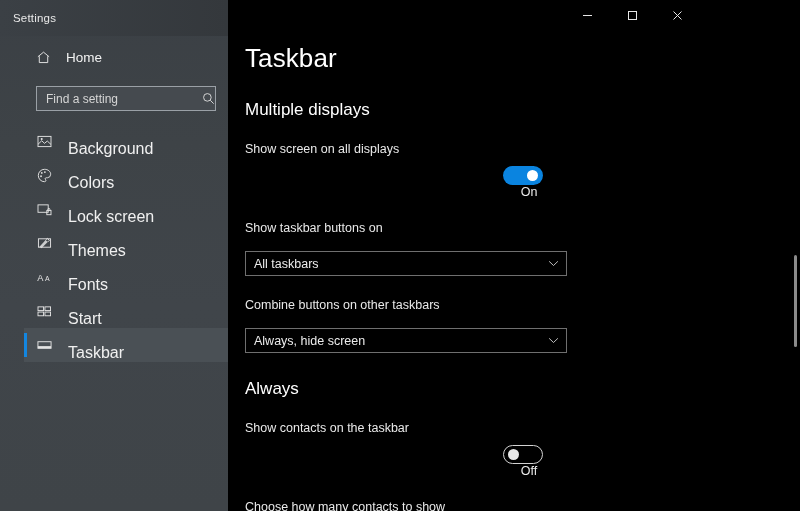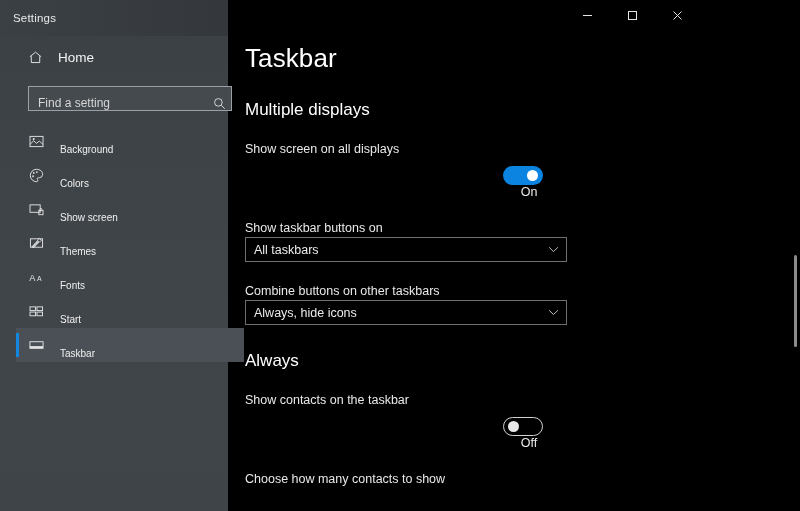--- a/index.html
+++ b/index.html
@@ -30,32 +30,32 @@
     color:#e6e6e6;
   }
   .wctl svg { display:block; }
 
   
   .sidebar {
     position:absolute; top:0; left:0; width:228px; height:511px;
     background:linear-gradient(to bottom,#3b4045 0%,#3e4347 28%,#40454a 60%,#3f4448 100%);
     z-index:5;
   }
-  .sidebar-inner { position:absolute; top:36px; left:16px; width:228px; }
+  .sidebar-inner { position:absolute; top:36px; left:0; width:228px;padding-left:24px; }
 
   .home-row {
     height:30px; display:flex; align-items:center; padding-left:12px; margin-top:6px;
   }
   .home-ico { width:22px; display:flex; align-items:center; color:#e9e9e9; }
   .home-label { color:#f2f2f2; font-size:13.5px; margin-left:8px; }
 
   .search-wrap { padding:14px 12px 0 12px; }
   .search-box {
     position:relative; height:25px; background:#454a4f;
-    border:1px solid #9aa0a6; display:flex; align-items:flex-end;
+    border:1px solid #9aa0a6; display:flex; align-items:center;
   }
   .search-input {
     flex:1; background:transparent; border:none; outline:none;
     color:#e0e0e0; font-size:12px; font-family:inherit; padding-left:9px;
   }
   .search-input::placeholder { color:#d6d6d6; opacity:1; }
   .search-ico { width:24px; display:flex; align-items:center; justify-content:center; color:#dcdcdc; }
 
   .cat-title {
     color:#ffffff; font-size:12.5px; font-weight:bold;
@@ -65,21 +65,21 @@
   .navlist { margin-top:13px; }
   .navitem {
     position:relative; height:34px; display:flex; align-items:center;
     padding-left:13px;
   }
   .navitem.selected { background:#4a5055; }
   .navitem.selected::before {
     content:""; position:absolute; left:0; top:5px; bottom:5px; width:3px; background:#1386e0;
   }
   .nav-ico { width:22px; display:flex; align-items:center; color:#e4e4e4; }
-  .nav-label { color:#f0f0f0; font-size:10px; margin-left:9px;margin-top:16px; }
+  .nav-label { color:#f0f0f0; font-size:16px; margin-left:9px;margin-top:16px; }
 
   
   .content {
     position:absolute; top:36px; left:228px; width:572px; height:475px;
     background:#000; overflow:hidden;
   }
   .content-inner { padding:7px 0 0 17px; }
 
   .page-title { color:#ffffff; font-size:26px; font-weight:400; letter-spacing:.1px; }
   .page-link {
@@ -99,21 +99,21 @@
   .toggle.on { background:#0a84e0; }
   .toggle.off { background:transparent; border:1px solid #d2d2d2; }
   .toggle .knob { position:absolute; width:11px; height:11px; border-radius:50%; top:3px; }
   .toggle.on .knob { background:#ffffff; right:4px; }
   .toggle.off .knob { background:#e8e8e8; left:4px; }
   .toggle-state { color:#eaeaea; font-size:12.5px; margin-left:13px; }
 
   
   .dropdown {
     width:322px; height:25px; background:#000; border:1px solid #6f6f6f;
-    display:flex; align-items:center; margin-top:2px;
+    display:flex; align-items:center; margin-top:16px;
   }
   .dropdown .dd-text { flex:1; color:#ececec; font-size:12.5px; padding-left:8px; }
   .dropdown .dd-chev { width:26px; display:flex; align-items:center; justify-content:center; color:#d8d8d8; }
 
   
   .scrollbar {
     position:absolute; top:36px; right:0; width:12px; height:475px;
     background:transparent; z-index:8;
   }
   .scroll-thumb {
@@ -201,21 +201,21 @@
         </div>
 
         <div class="navitem">
           <span class="nav-ico">
             <svg width="15" height="13" viewBox="0 0 16 14">
               <rect x="1" y="2" width="11" height="8" fill="none" stroke="currentColor" stroke-width="1"></rect>
               <rect x="10.5" y="8" width="4.5" height="4.6" fill="none" stroke="currentColor" stroke-width="1"></rect>
               <path d="M11.6 8 V6.9a1.1 1.1 0 0 1 2.2 0V8" fill="none" stroke="currentColor" stroke-width="1"></path>
             </svg>
           </span>
-          <span class="nav-label">Show screen</span>
+          <span class="nav-label">Lock screen</span>
         </div>
 
         <div class="navitem">
           <span class="nav-ico">
             <svg width="15" height="14" viewBox="0 0 16 15">
               <rect x="1.5" y="3" width="13" height="9" fill="none" stroke="currentColor" stroke-width="1"></rect>
               <path d="M2.6 11.4 L9.2 4.4 L11.4 6.4 L4.8 13" fill="currentColor" opacity=".85"></path>
               <path d="M9.2 4.4 L11 2.6 L13.2 4.6 L11.4 6.4" fill="none" stroke="currentColor" stroke-width="1"></path>
             </svg>
           </span>
@@ -279,21 +279,21 @@
         <span class="dd-text">All taskbars</span>
         <span class="dd-chev">
           <svg width="11" height="7" viewBox="0 0 12 8">
               <path d="M1 1.5 L6 6.3 L11 1.5" fill="none" stroke="currentColor" stroke-width="1"></path>
             </svg>
         </span>
       </div>
 
       <div class="field-label">Combine buttons on other taskbars</div>
       <div class="dropdown">
-        <span class="dd-text">Always, hide icons</span>
+        <span class="dd-text">Always, hide screen</span>
         <span class="dd-chev">
           <svg width="11" height="7" viewBox="0 0 12 8">
               <path d="M1 1.5 L6 6.3 L11 1.5" fill="none" stroke="currentColor" stroke-width="1"></path>
             </svg>
         </span>
       </div>
 
       <div class="section-title">Always</div>
 
       <div class="field-label">Show contacts on the taskbar</div>

